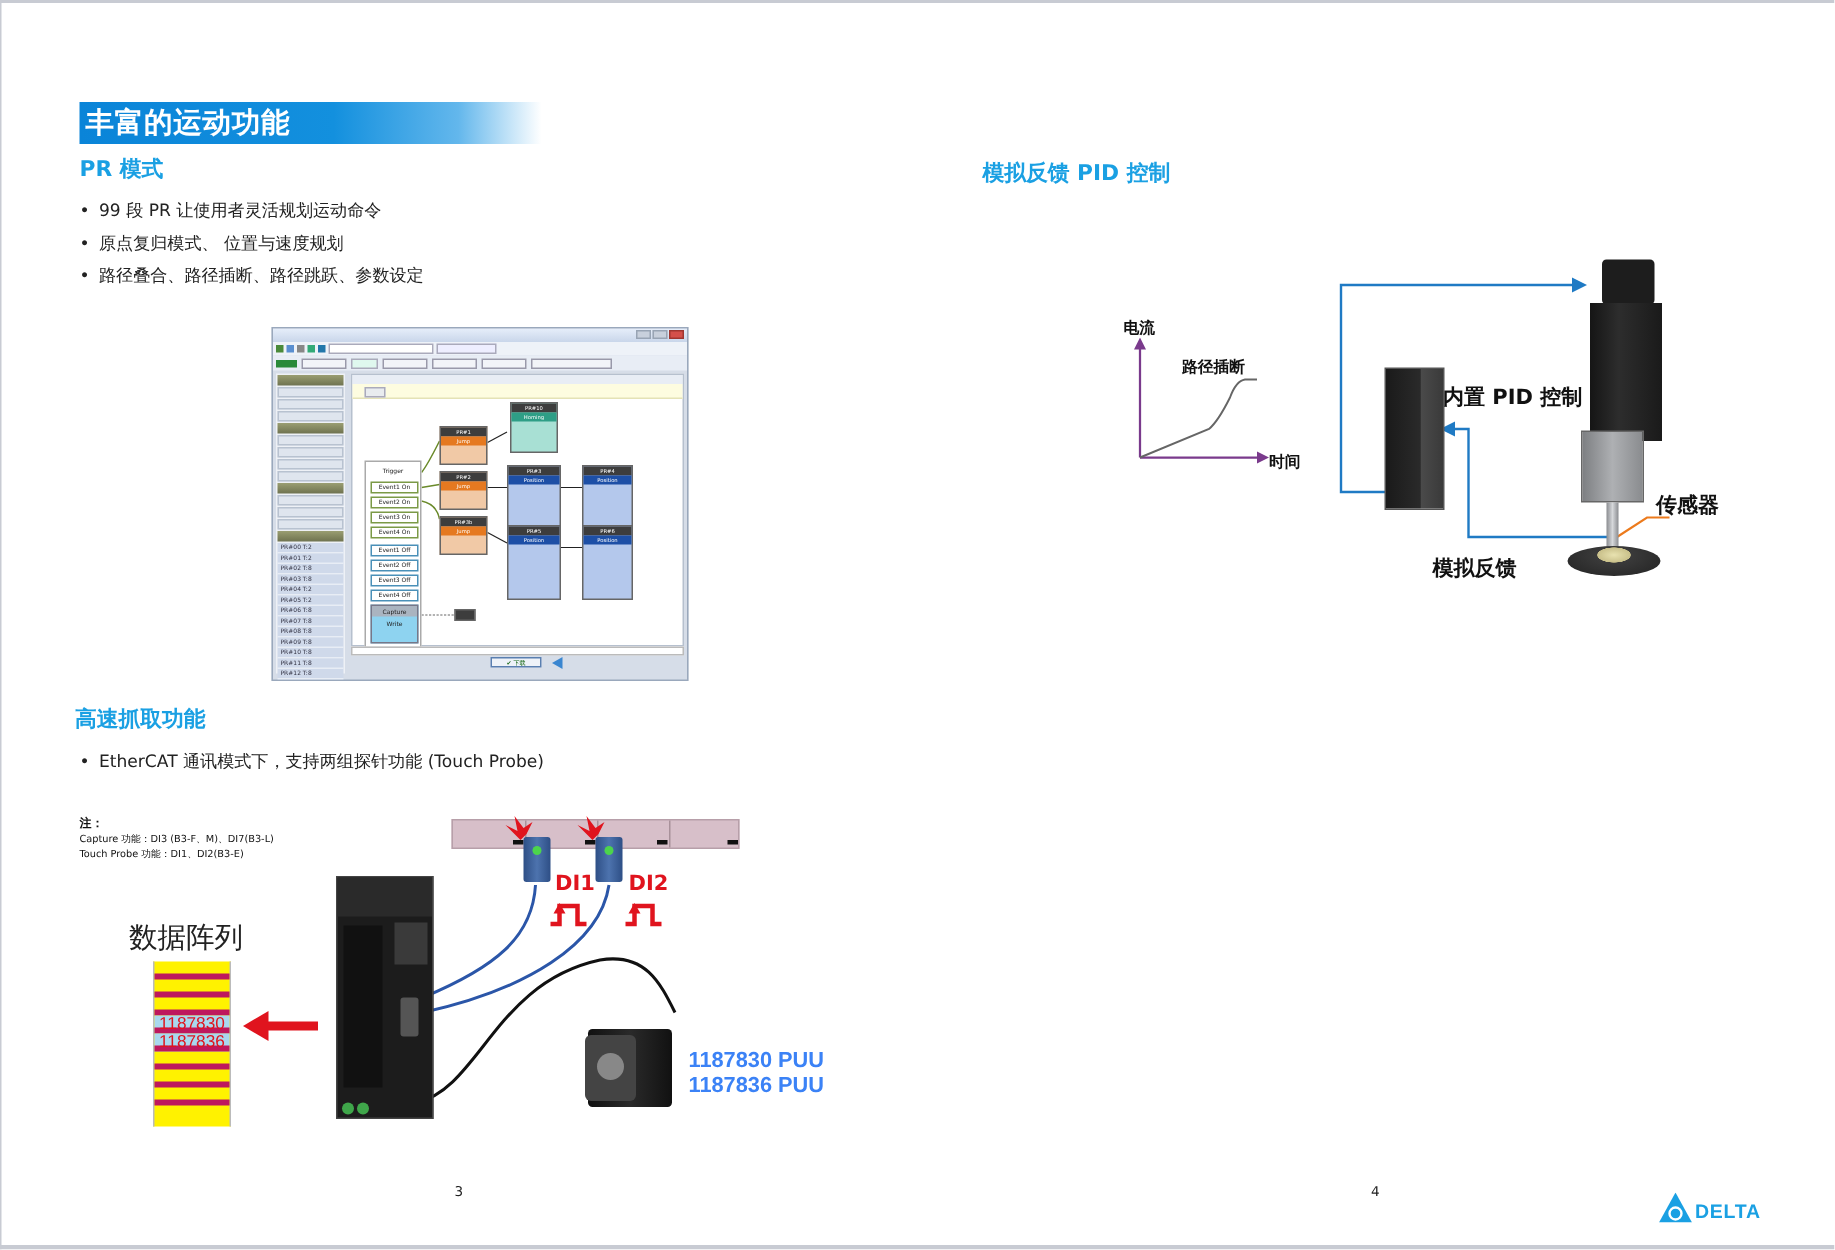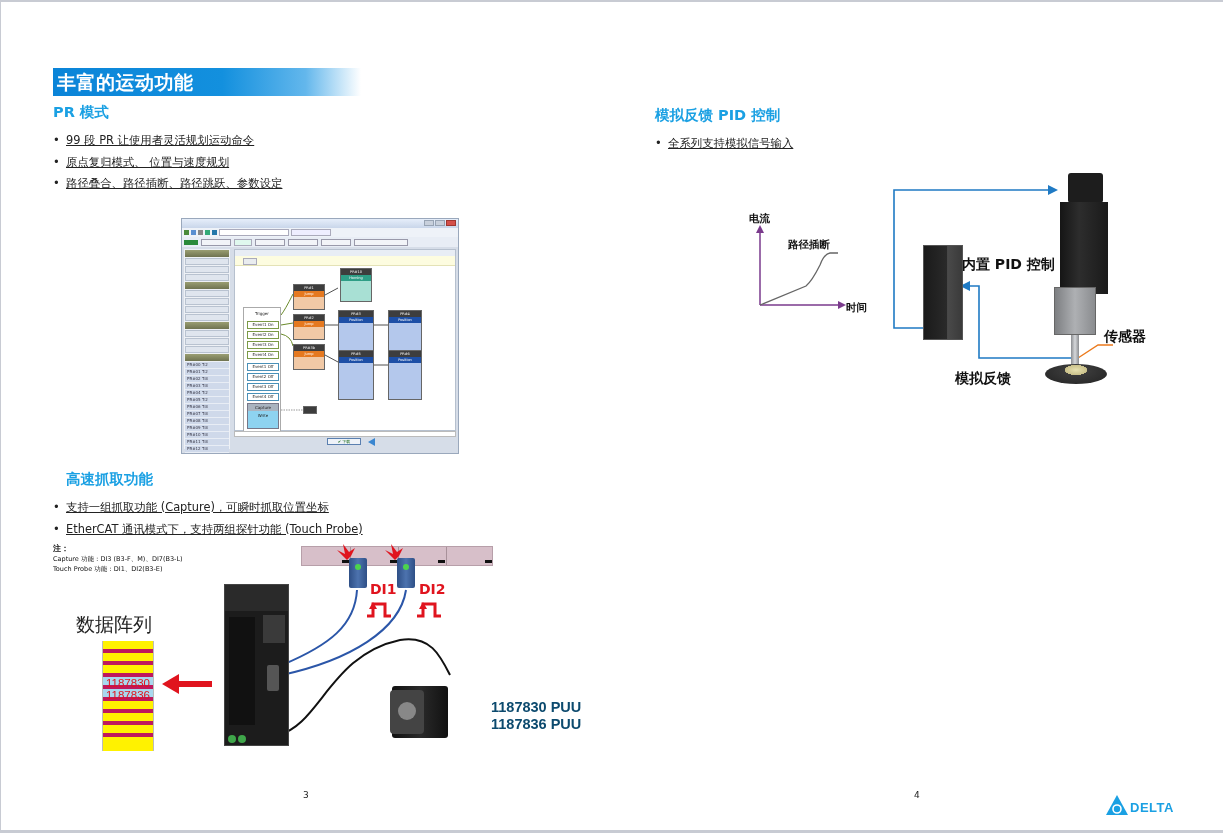--- a/index.html
+++ b/index.html
@@ -5,21 +5,21 @@
   * { box-sizing: border-box; margin: 0; padding: 0; }
   html, body { width: 1223px; height: 833px; overflow: hidden; background: #fff; }
   body { font-family: "DejaVu Sans", "Liberation Sans", sans-serif; color: #222; position: relative; }
   .frame { position: absolute; left: 0; top: 0; width: 1223px; height: 833px; border-top: 2px solid #c8cbd3; border-left: 1px solid #c8cbd3; border-bottom: 3px solid #c8cbd3; }
   .abs { position: absolute; }
 
   .banner { left: 53px; top: 68px; width: 308px; height: 28px;
     background: linear-gradient(90deg, #0a84d8 0%, #1390de 55%, #63b7ec 82%, #ffffff 100%);
     color: #fff; font-weight: bold; font-size: 19px; line-height: 28px; padding-left: 4px; letter-spacing: 0.5px; }
   .h2 { color: #1aa0e3; font-weight: bold; font-size: 14.5px; }
-  .bullets { list-style: none; font-size: 11.4px; color: #222; text-decoration: underline; }
+  .bullets { list-style: none; font-size: 11.4px; color: #222; }
   .bullets li { position: relative; padding-left: 13px; line-height: 21.5px; }
   .bullets li::before { content: "•"; position: absolute; left: 0; top: 0; }
   .bullets.tight li { line-height: 17px; }
   .note { font-size: 6.5px; line-height: 10px; color: #111; }
   .note .t { font-size: 8px; font-weight: bold; }
 
   
   .sw { left: 181px; top: 218px; width: 278px; height: 236px; background: #d6dde8; border: 1px solid #9aa8bc; overflow: hidden; font-size: 4px; }
   .sw .titlebar { height: 9px; background: linear-gradient(#e6eefa,#c9d6ea); color: #333; font-size: 5px; line-height: 9px; padding-left: 14px; position: relative; }
   .sw .wbtn { position: absolute; top: 1px; width: 10px; height: 6px; background: #c8d0dc; border: 1px solid #98a4b4; }
@@ -62,21 +62,21 @@
   .rail { background: #d7bfc9; border: 1px solid #b79fa9; }
   .sensor { background: linear-gradient(90deg,#2e4f86,#4d73ae,#2e4f86); border-radius: 2px; }
   .sensor .led { position: absolute; left: 6px; top: 6px; width: 6px; height: 6px; border-radius: 50%; background: #4cd44c; }
   .di { color: #e0141e; font-weight: bold; font-size: 14px; }
   .array { left: 102px; top: 641px; width: 52px; height: 110px; background: #fff200; border-left: 1px solid #bbb; border-right: 1px solid #bbb; }
   .array .cell { height: 12px; border-bottom: 4px solid #be185d; }
   .array .val { background: #a9d8ee; color: #e0141e; font-size: 11.5px; line-height: 12px; padding-left: 3px; font-family: "Liberation Sans", sans-serif; }
   .red-arrow-body { left: 178px; top: 681px; width: 34px; height: 6px; background: #e0141e; }
   .red-arrow-head { left: 162px; top: 674px; width: 0; height: 0; border-top: 10px solid transparent; border-bottom: 10px solid transparent; border-right: 17px solid #e0141e; }
   .servo-drive { left: 224px; top: 584px; width: 65px; height: 162px; background: #1c1c1c; border: 1px solid #444; }
-  .puu { color: #0c4a6e; font-weight: bold; font-size: 14.5px; line-height: 17px; font-family: "Liberation Sans", sans-serif; margin-left: 32px; }
+  .puu { color: #3b82f6; font-weight: bold; font-size: 14.5px; line-height: 17px; font-family: "Liberation Sans", sans-serif; }
   .motor { background: linear-gradient(90deg,#111,#2a2a2a,#111); border-radius: 3px; }
 
   .pagenum { font-size: 9px; color: #222; }
   .delta-text { color: #1aa0e3; font-weight: bold; font-size: 13px; letter-spacing: 0.5px; font-family: "Liberation Sans", sans-serif; margin-top: 20px; }
 </style>
 </head>
 <body>
 
 <div class="frame"></div>
 
@@ -211,21 +211,20 @@
     </div>
     <div class="box" style="left:68px; top:156px; width:14px; height:8px; background:#3d3d3d;"></div>
   </div>
   <div class="statusbar"></div>
   <div class="okbtn">✔ 下载</div>
   <div class="blue-arrow"></div>
 </div>
 
 <div class="abs h2" style="left:655px; top:106px;">模拟反馈 PID 控制</div>
 <ul class="abs bullets tight" style="left:655px; top:135px; width:310px;">
-  <li>全系列支持模拟信号输入</li>
 </ul>
 
 <div class="abs pid-label" style="left:749px; top:212px;">电流</div>
 <div class="abs pid-label" style="left:788px; top:238px;">路径插断</div>
 <div class="abs pid-label" style="left:846px; top:301px;">时间</div>
 <svg class="abs" style="left:750px; top:225px;" width="100" height="90">
   <line x1="10" y1="80" x2="10" y2="6" stroke="#7a3a8c" stroke-width="1.5"></line>
   <polygon points="10,0 6,8 14,8" fill="#7a3a8c"></polygon>
   <line x1="10" y1="80" x2="88" y2="80" stroke="#7a3a8c" stroke-width="1.5"></line>
   <polygon points="96,80 88,76 88,84" fill="#7a3a8c"></polygon>
@@ -243,23 +242,22 @@
 <div class="abs actuator-head" style="left:1068px; top:173px; width:35px; height:30px; border-radius:3px;"></div>
 <div class="abs actuator-body" style="left:1060px; top:202px; width:48px; height:92px;"></div>
 <div class="abs slider" style="left:1054px; top:287px; width:42px; height:48px;"></div>
 <div class="abs" style="left:1071px; top:335px; width:8px; height:35px; background:linear-gradient(90deg,#8a8c90,#d6d8db,#8a8c90);"></div>
 <div class="abs base" style="left:1045px; top:364px; width:62px; height:20px;"></div>
 
 <div class="abs big-label" style="left:962px; top:256px;">内置 PID 控制</div>
 <div class="abs big-label" style="left:1104px; top:328px;">传感器</div>
 <div class="abs big-label" style="left:955px; top:370px;">模拟反馈</div>
 
-<div class="abs h2" style="left:66px; top:470px;">高速抓取功能</div>
+<div class="abs h2" style="left:50px; top:470px;">高速抓取功能</div>
 <ul class="abs bullets" style="left:53px; top:497px; width:360px;">
-  <li>支持一组抓取功能 (Capture)，可瞬时抓取位置坐标</li>
   <li>EtherCAT 通讯模式下，支持两组探针功能 (Touch Probe)</li>
 </ul>
 <div class="abs note" style="left:53px; top:544px;">
   <div class="t">注：</div>
   <div>Capture 功能：DI3 (B3-F、M)、DI7(B3-L)</div>
   <div>Touch Probe 功能：DI1、DI2(B3-E)</div>
 </div>
 
 <div class="abs rail" style="left:301px; top:546px; width:192px; height:20px;">
   <div class="abs" style="left:48px; top:0; width:1px; height:18px; background:#a8919a;"></div>
@@ -288,21 +286,21 @@
   <path d="M52 16 L 58 16 L 58 4 L 70 4 L 70 16 L 76 16" stroke="#e0141e" stroke-width="3" fill="none"></path>
   <polygon points="58,2 54,9 62,9" fill="#e0141e"></polygon>
 </svg>
 
 <svg class="abs" style="left:260px; top:585px;" width="220" height="160">
   <path d="M97 5 C 95 40, 70 60, 22 80" stroke="#2b56a8" stroke-width="2" fill="none"></path>
   <path d="M146 5 C 140 45, 90 75, 22 90" stroke="#2b56a8" stroke-width="2" fill="none"></path>
   <path d="M18 150 C 60 140, 70 70, 140 55 C 170 50, 180 70, 190 90" stroke="#111" stroke-width="2" fill="none"></path>
 </svg>
 
-<div class="abs" style="left:76px; top:612px; font-size:19px; color:#222;">数据阵列</div>
+<div class="abs" style="left:86px; top:612px; font-size:19px; color:#222;">数据阵列</div>
 <div class="abs array">
   <div class="cell"></div>
   <div class="cell"></div>
   <div class="cell"></div>
   <div class="cell val">1187830</div>
   <div class="cell val">1187836</div>
   <div class="cell"></div>
   <div class="cell"></div>
   <div class="cell"></div>
 </div>

